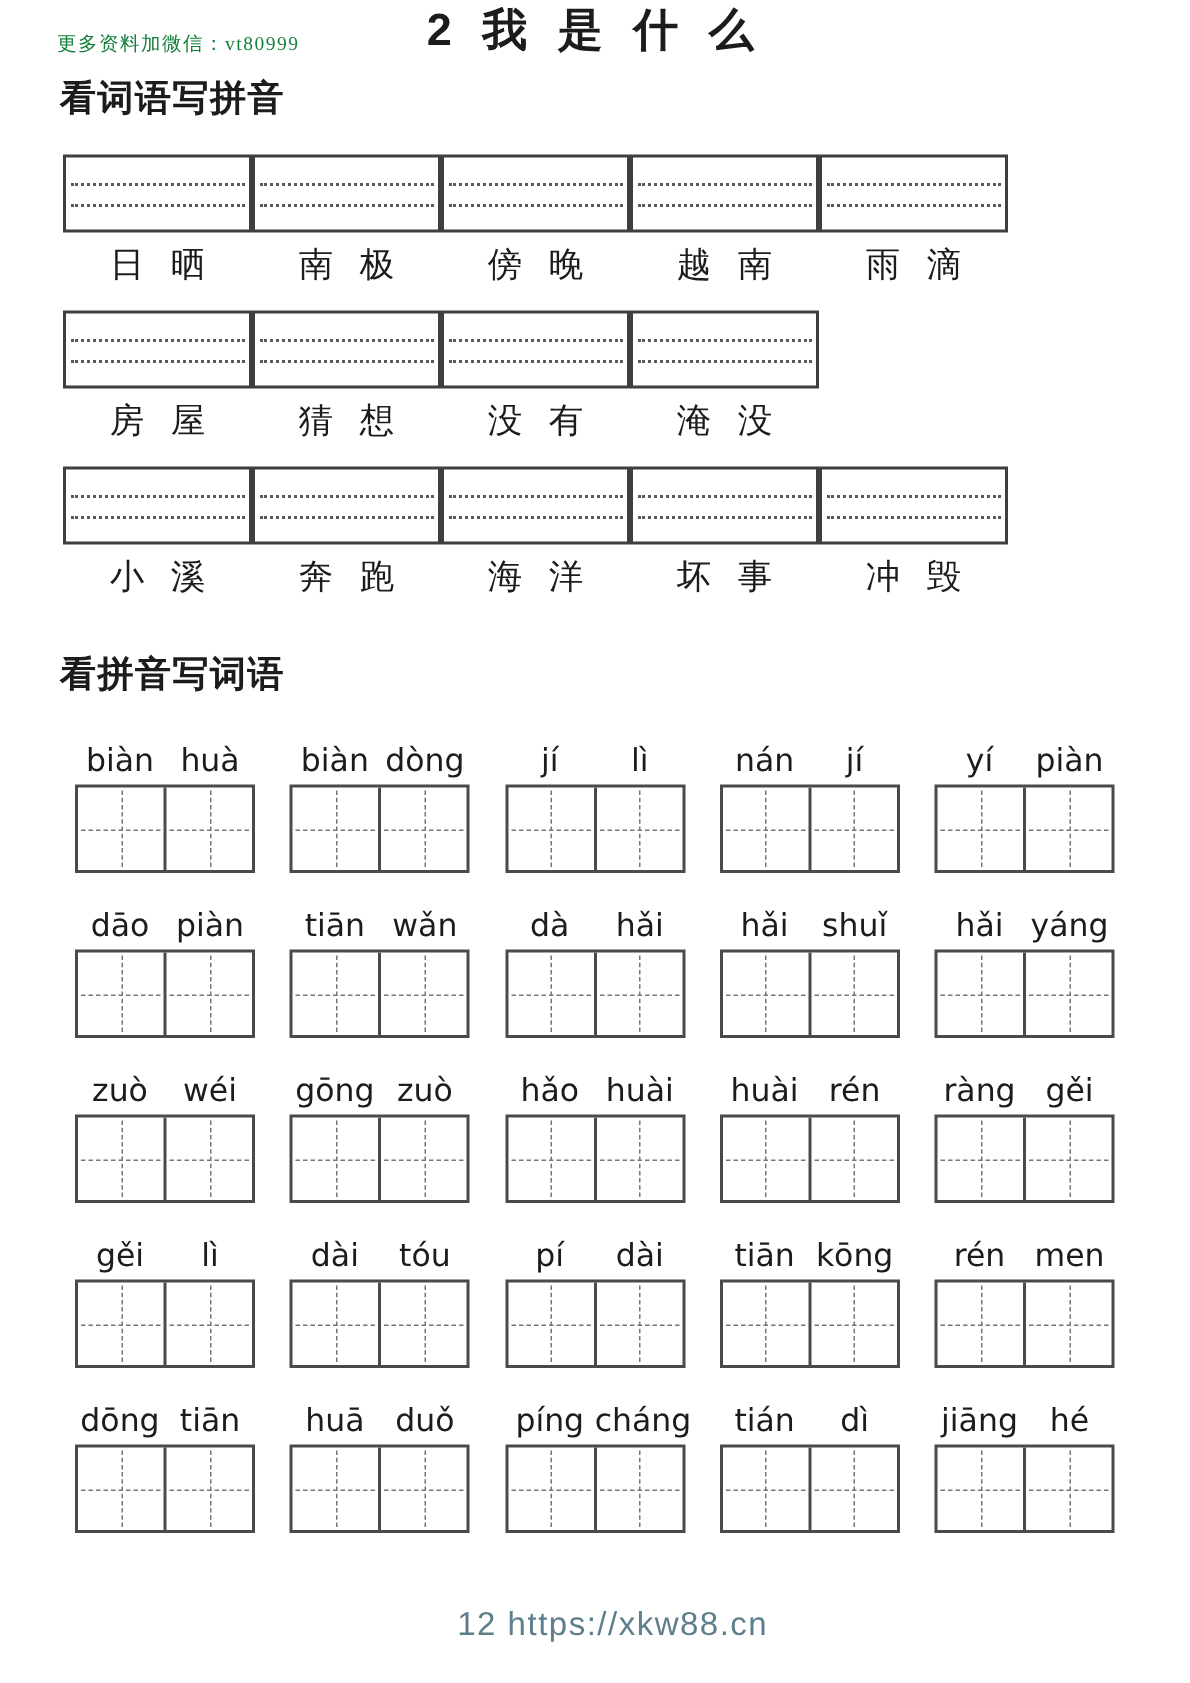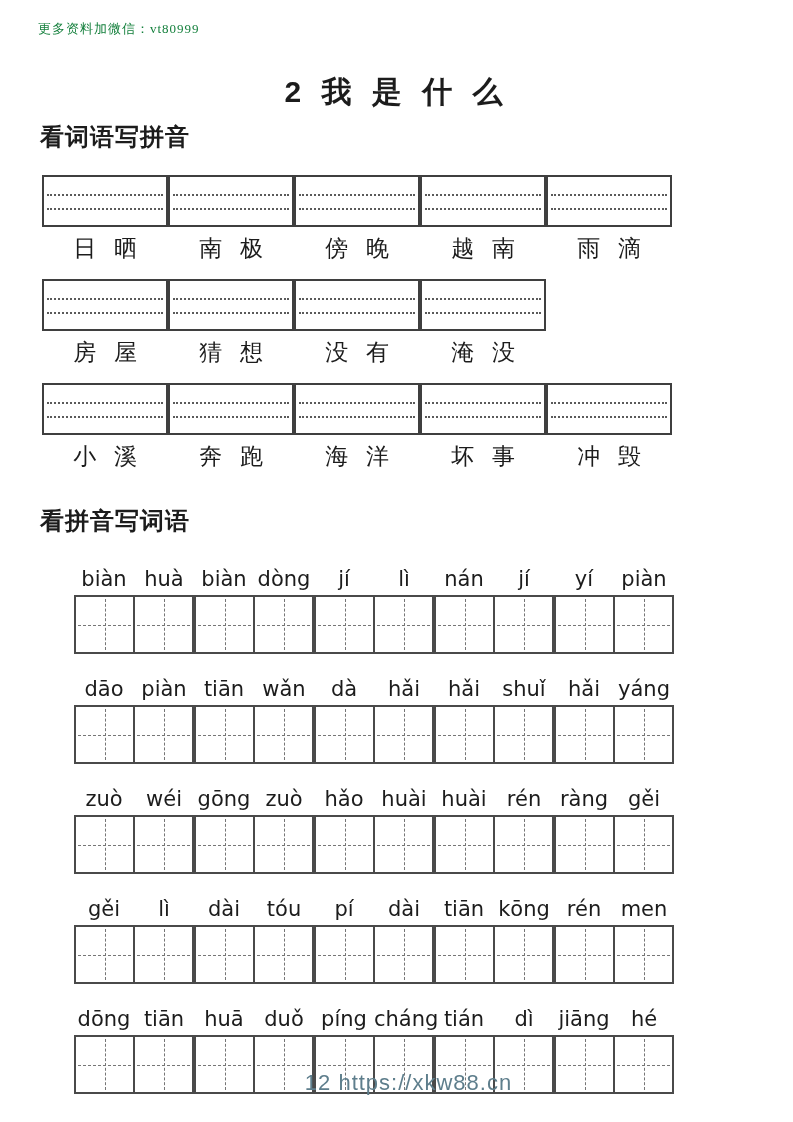--- a/index.html
+++ b/index.html
@@ -17,21 +17,20 @@
     position: absolute;
     top: 20px; left: 38px;
     font-size: 13px;
     letter-spacing: 1px;
     color: #15803d;
     font-family: "Liberation Serif", "DejaVu Serif", serif;
   }
 
   
   .title {
-    padding-top: 72px;
     text-align: center;
     font-size: 30px;
     font-weight: bold;
     letter-spacing: 6px;
     white-space: pre;
   }
 
   
   .sec-h {
     margin: 8px 0 0 40px;
@@ -62,21 +61,21 @@
     margin-top: 6px;
     height: 30px;
     text-align: center;
     font-size: 23px;
     word-spacing: 12px;
     font-family: "Liberation Serif", "DejaVu Serif", serif;
   }
 
   
   .s2 { margin: 30px 50px 0 50px; }
-  .s2-row { display: flex; justify-content: flex-start; margin-bottom: 23px; margin-left: 24px; }
+  .s2-row { display: flex; justify-content: space-between; margin-bottom: 23px; }
   .s2-group { width: 120px; }
   .pinyin {
     display: flex;
     font-size: 21px;
     line-height: 25px;
     margin-bottom: 3px;
     white-space: nowrap;
     font-family: "DejaVu Sans", "Liberation Sans", sans-serif;
   }
   .pinyin span { flex: 0 0 50%; text-align: center; }

